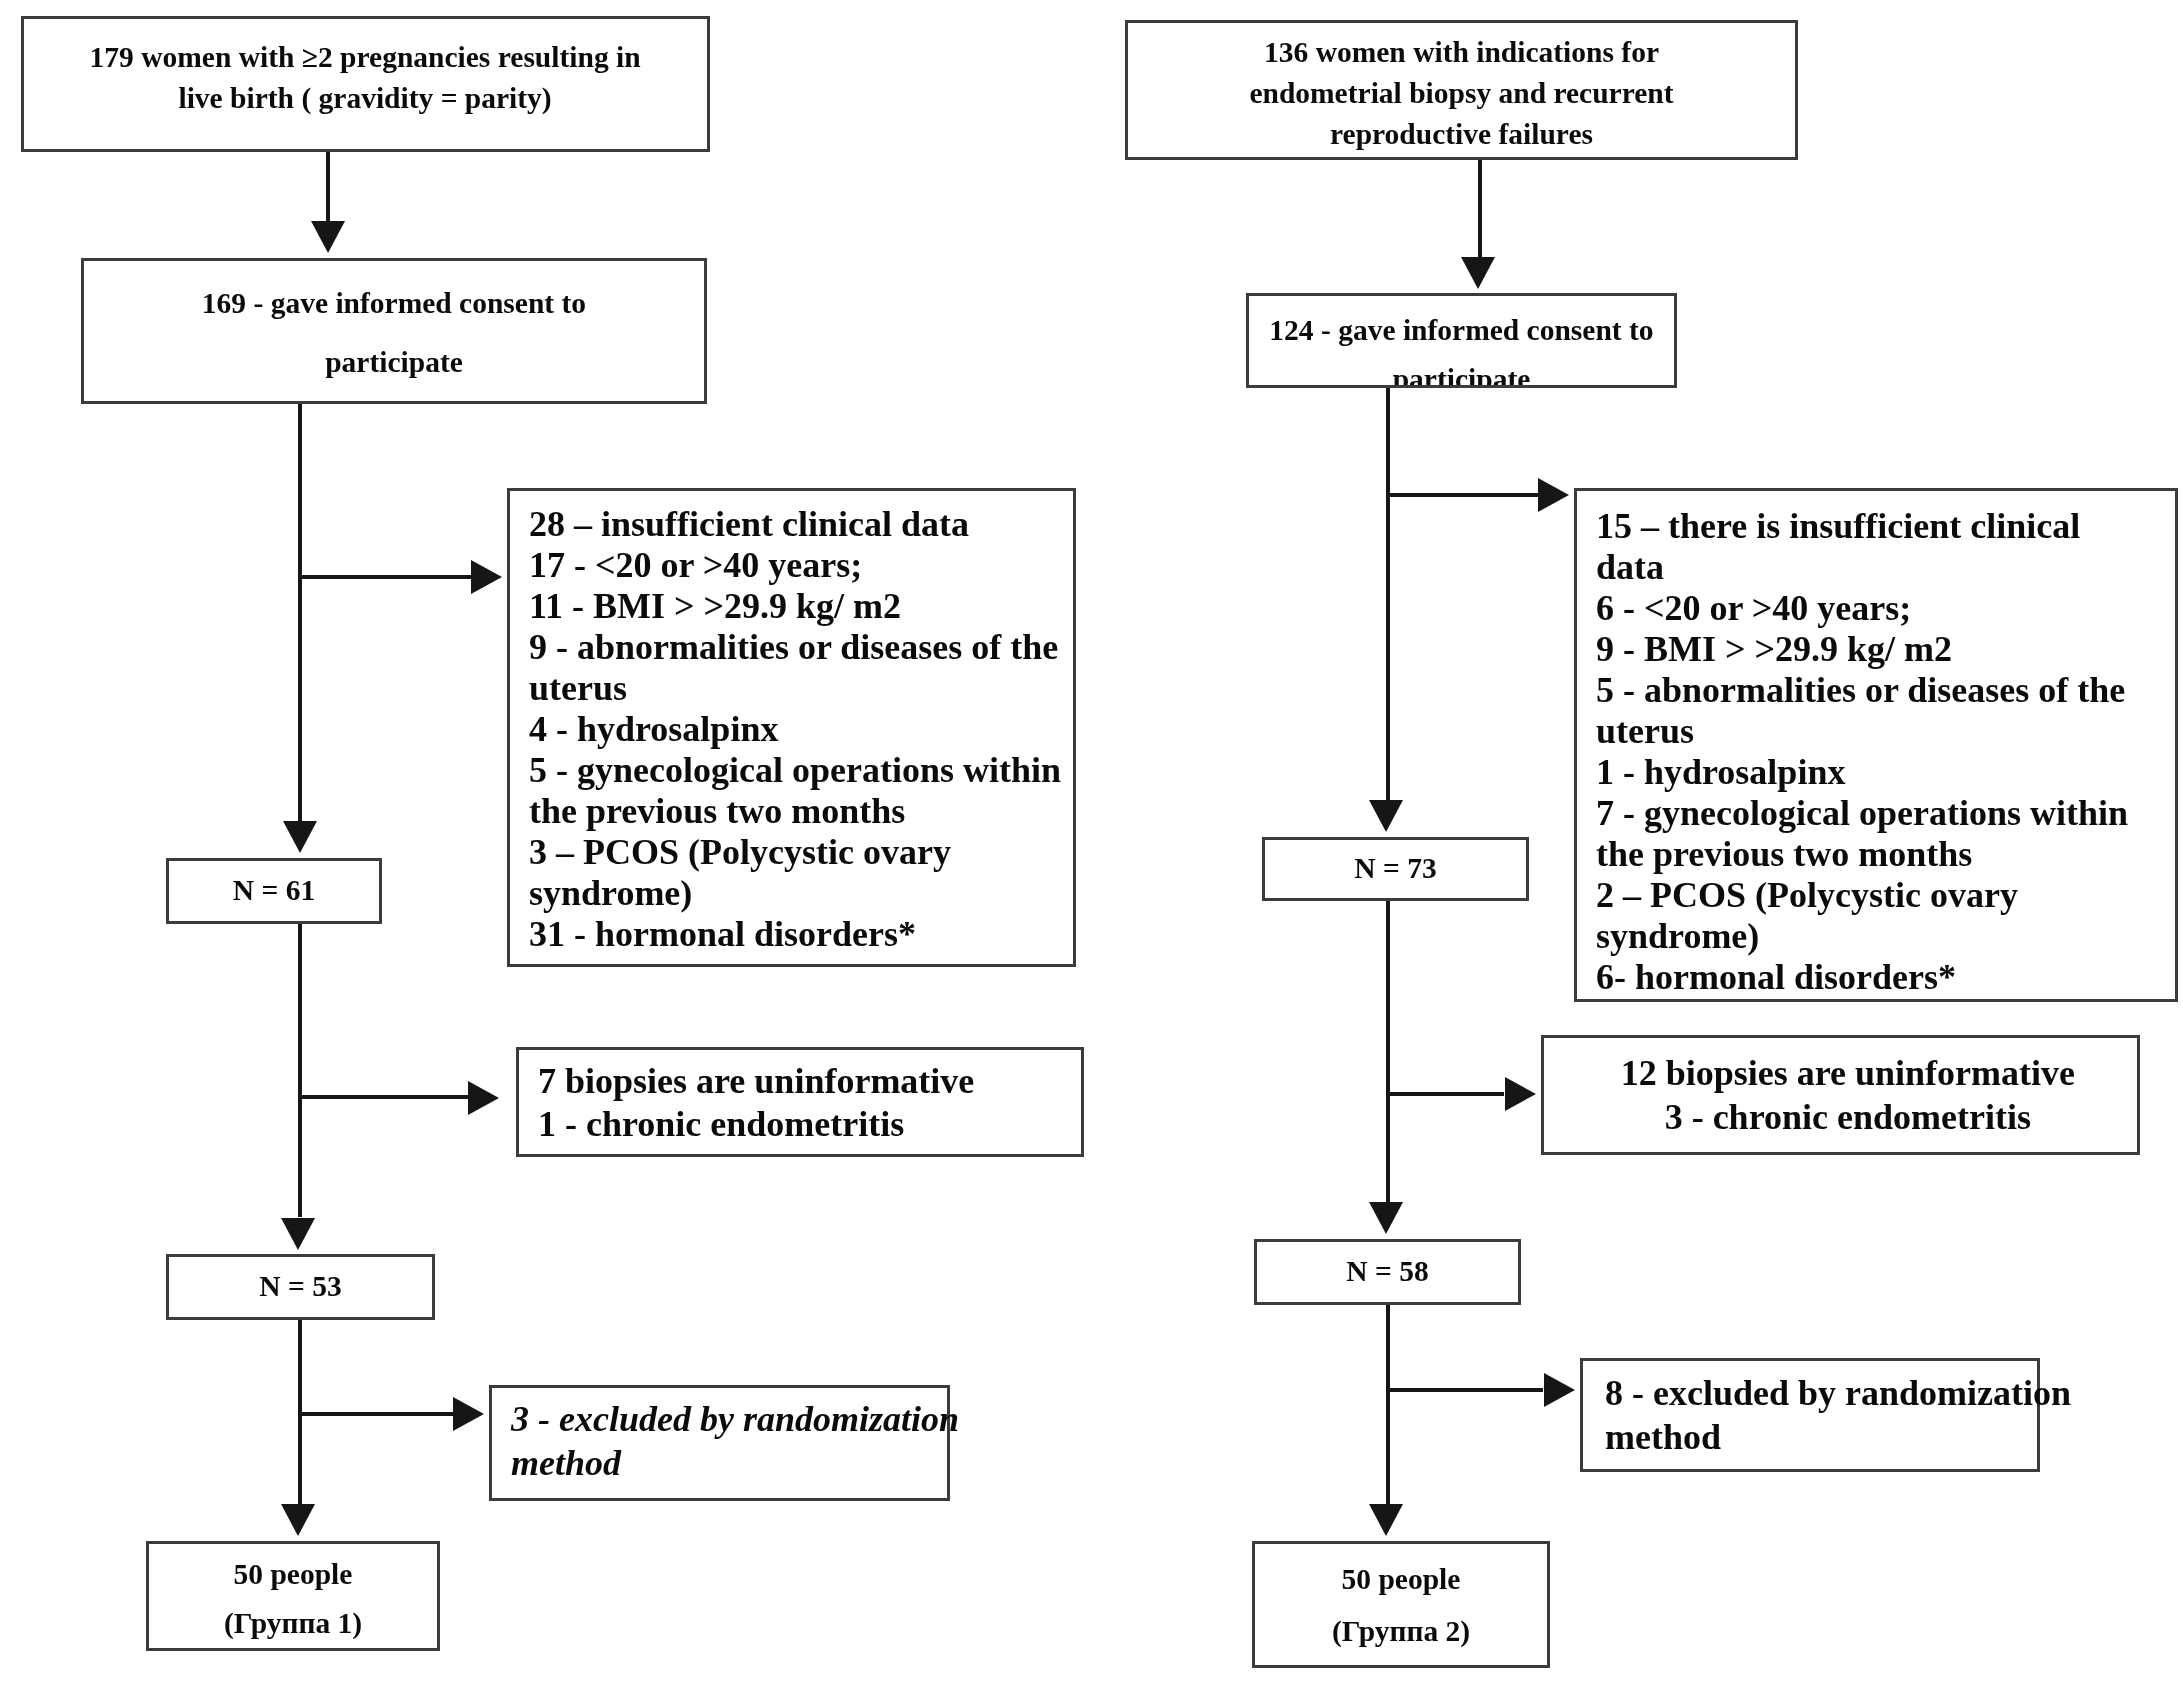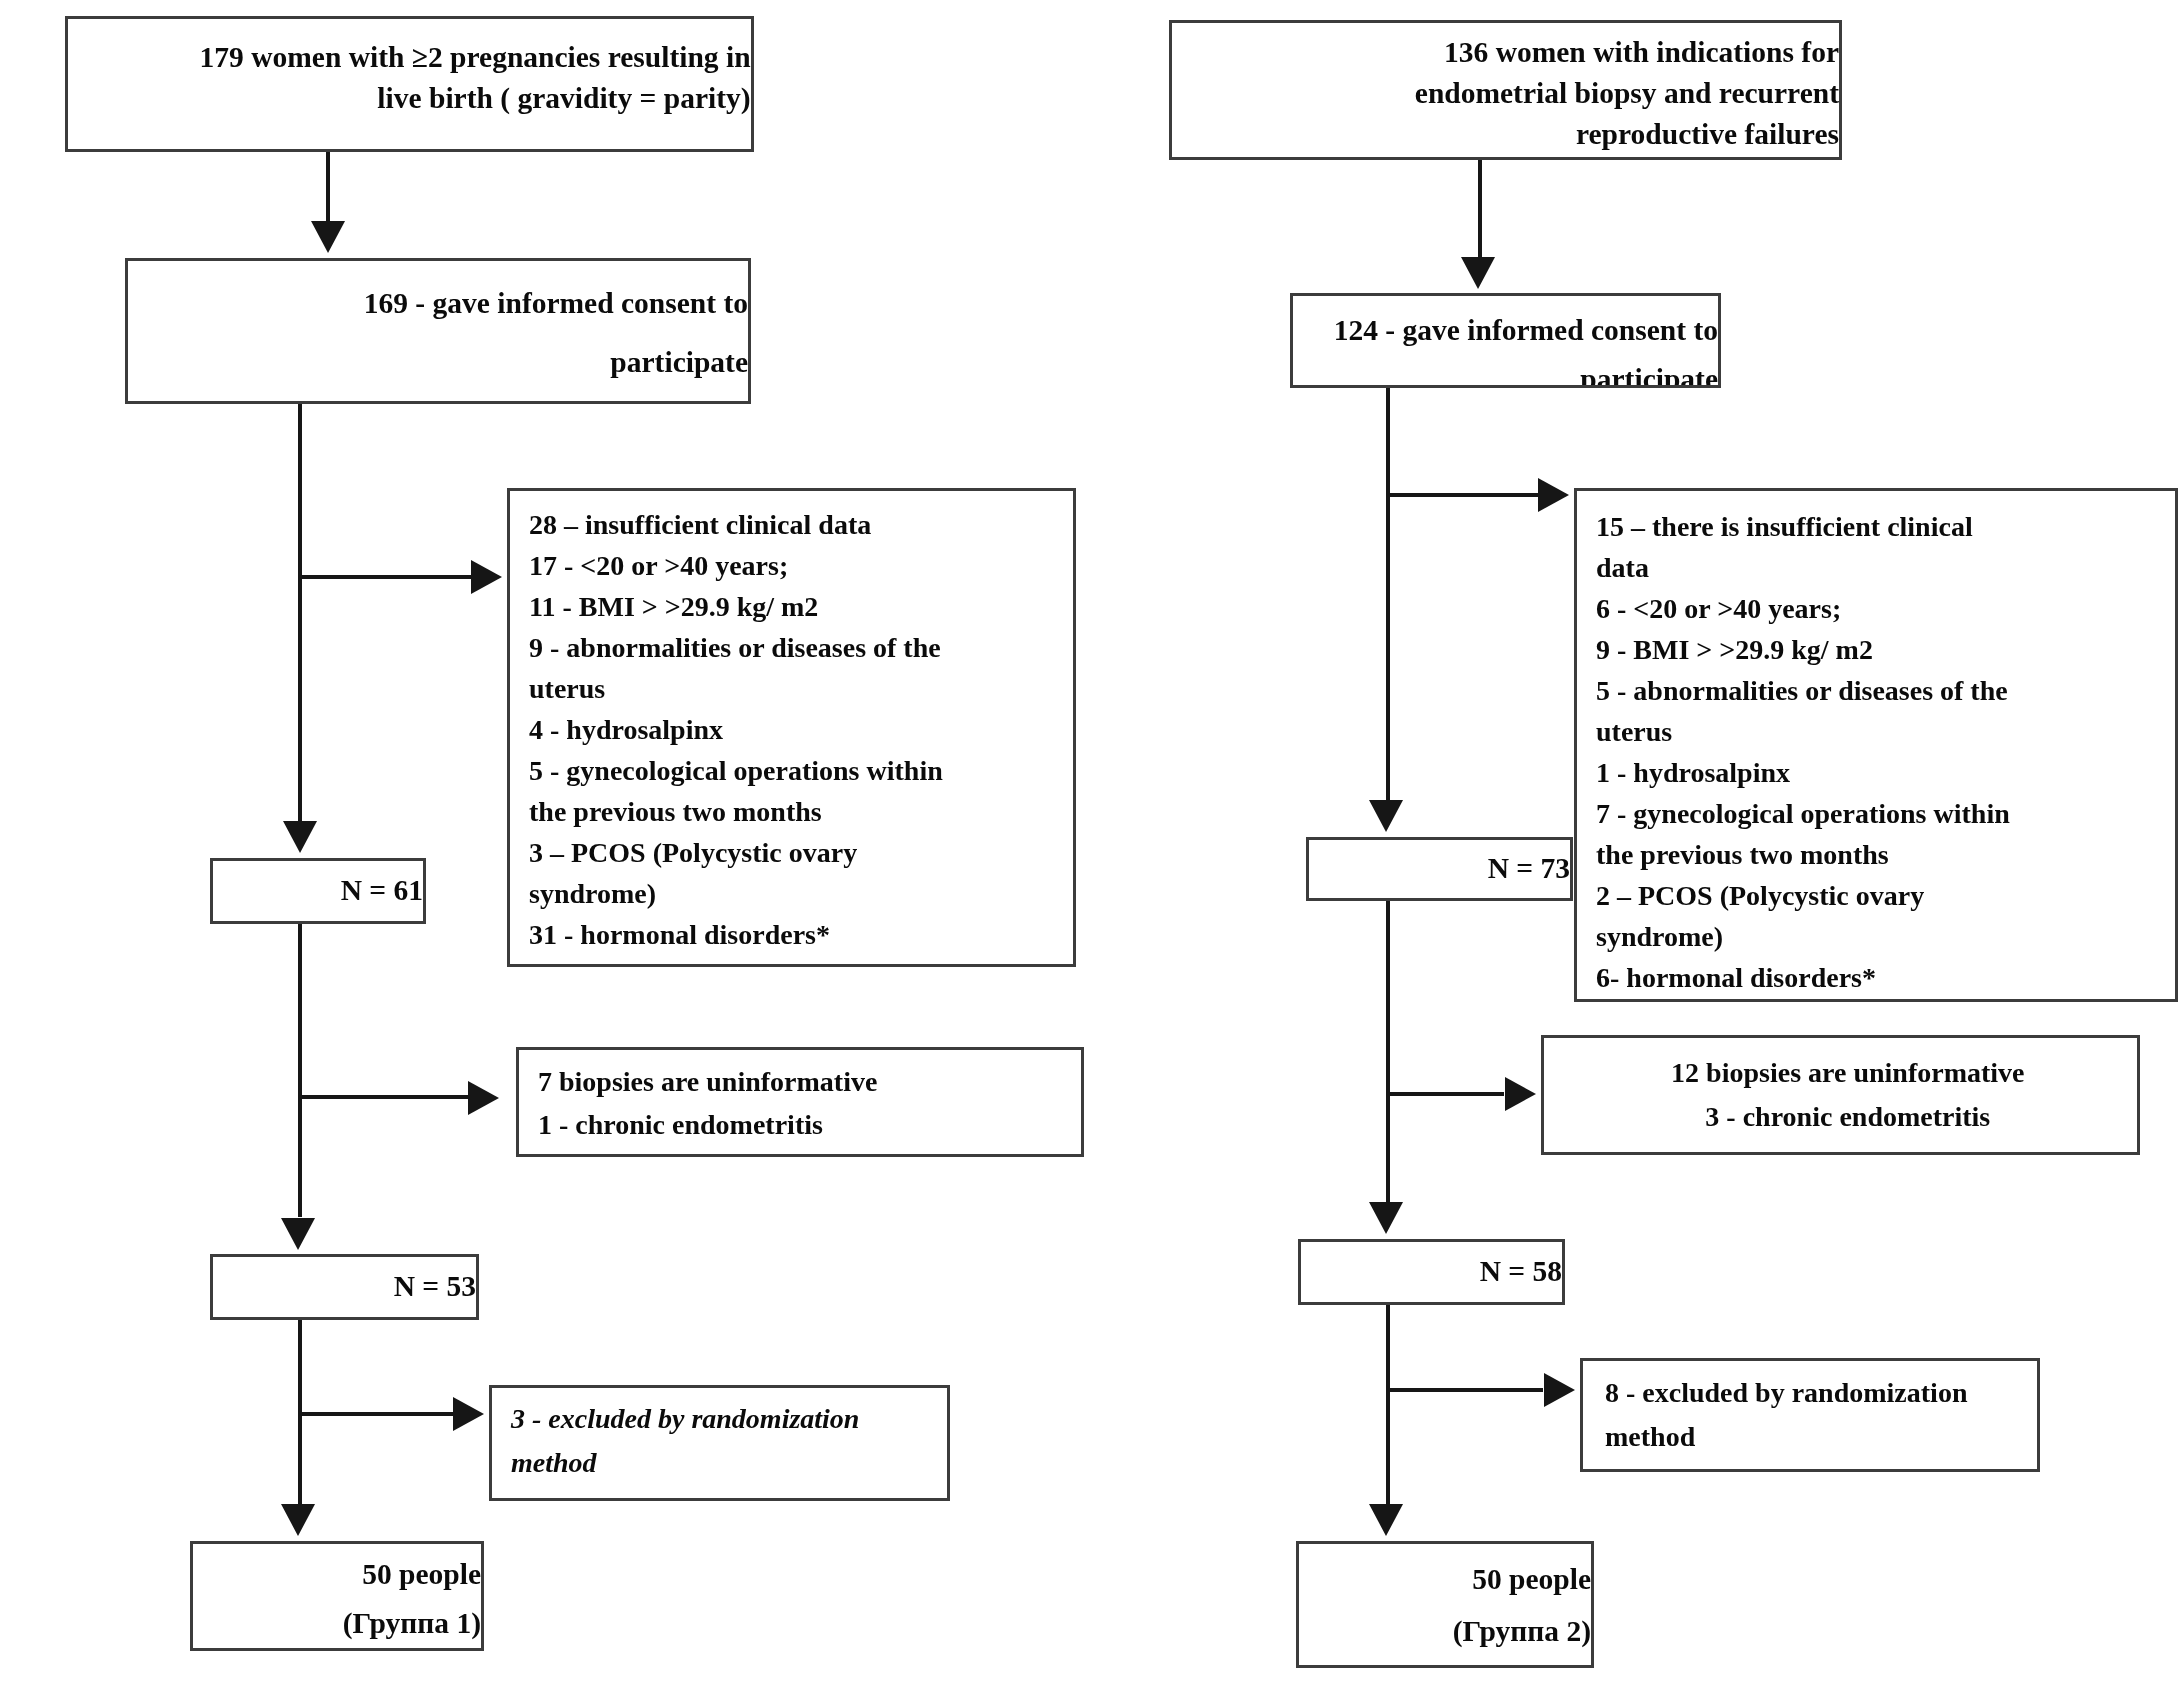--- a/index.html
+++ b/index.html
@@ -1,30 +1,30 @@
 <!DOCTYPE html>
 <html style="font-size:11.8px"><head>
 <meta charset="utf-8">
 <style>
   html,body{margin:0;padding:0;background:#ffffff;}
   #canvas{position:relative;width:2183px;height:1690px;background:#ffffff;overflow:hidden;
           font-family:"Liberation Serif", serif;}
   .box{position:absolute;background:#ffffff;border:3.7px solid #3c3c3c;box-sizing:border-box;}
   .t{font-weight:bold;color:#0b0b0b;}
   .t div{white-space:nowrap;}
-  .tc{text-align:right;margin-left:44px;}
+  .tc{text-align:center;}
   .tl{text-align:left;}
   .vl{position:absolute;width:4.4px;background:#161616;}
   .hl{position:absolute;height:4.4px;background:#161616;}
   .ah-d{position:absolute;width:0;height:0;border-left:17px solid transparent;
         border-right:17px solid transparent;border-top:32px solid #161616;}
   .ah-r{position:absolute;width:0;height:0;border-top:17px solid transparent;
         border-bottom:17px solid transparent;border-left:31px solid #161616;}
   .f40{font-size:29.5px;}
-  .f38{font-size:28px;}
+  .f38{font-size:36px;}
 </style>
 </head>
 <body>
 
 <div id="canvas">
 
   <div class="box t tc f40" style="left:20.6px;top:16px;width:689px;height:136px;padding-top:17.7px;line-height:41px;">
     <div>179 women with ≥2 pregnancies resulting in</div>
     <div>live birth ( gravidity = parity)</div>
   </div>

